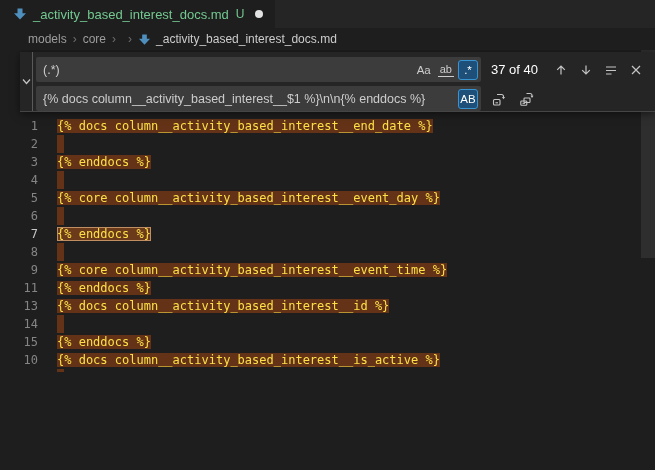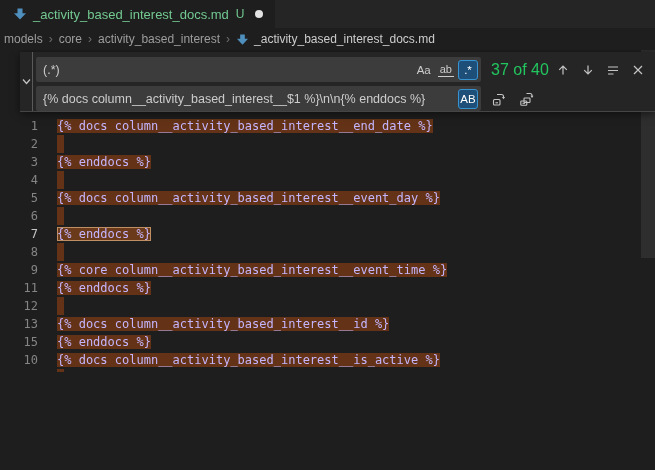--- a/index.html
+++ b/index.html
@@ -11,34 +11,34 @@
   .tabbar { height:28px; background:#252526; display:flex; }
   .tab { height:28px; background:#1e1e1e; display:flex; align-items:center;
     padding:0 12px 0 13px; cursor:pointer; }
   .tab .fticon { margin-right:6px; display:flex; }
   .tab-label { color:#73c991; font-size:13px; }
   .git-badge { color:#73c991; font-size:12px; margin-left:7px; }
   .mod-dot { width:8px; height:8px; border-radius:50%; background:#e3e3e3; margin-left:10px; }
 
   
   .breadcrumb { height:22px; background:#1e1e1e; display:flex; align-items:center;
-    padding-left:4px; font-size:12px; color:#9d9d9d; }
+    padding-left:28px; font-size:12px; color:#9d9d9d; }
   .crumb { cursor:pointer; }
   .crumb-sep { color:#6e6e6e; margin:0 6px; font-size:12px; }
   .crumb .fticon { margin-right:5px; display:flex; }
   .crumb-file { color:#cccccc; display:flex; align-items:center; }
 
   
   .editor { position:absolute; top:50px; left:0; right:0; bottom:0;
     background:#1e1e1e; overflow:hidden; }
   .lines { position:absolute; top:67px; left:0; right:0; }
   .line { display:flex; height:18px; font:12px/18px "DejaVu Sans Mono", monospace; }
   .ln { width:38px; text-align:right; color:#858585; flex:none; }
   .ln.active { color:#c6c6c6; }
-  .code { margin-left:19px; white-space:pre; color:#c4b5fd; }
+  .code { margin-left:19px; white-space:pre; color:#fde047; }
   .m-full { background:#643317; }
   .m-strip { display:inline-block; width:7px; height:18px; background:#643317; }
   .m-current { background:#6b3a1b; outline:1px solid #bf8e63; outline-offset:-1px; }
   .scrollbar { position:absolute; top:0; right:0; width:14px; height:208px;
     background:rgba(121,121,121,0.18); cursor:pointer; }
 
   
   .find-widget { position:absolute; top:2px; left:20px; right:0; height:60px;
     background:#252526; display:flex;
     border-bottom:1px solid #454545; box-shadow:0 2px 8px rgba(0,0,0,0.5); }
@@ -48,21 +48,21 @@
   .fw-row { display:flex; align-items:center; height:25px; }
   .input-box { width:445px; height:25px; background:#3c3c3c; color:#cccccc;
     font-size:12.5px; display:flex; align-items:center; padding:0 3px 0 7px;
     border-radius:2px; gap:2px; flex:none; }
   .input-value { flex:1; white-space:pre; overflow:hidden; cursor:text; }
   .opt { min-width:20px; height:20px; display:flex; align-items:center; justify-content:center;
     font-size:11.5px; color:#cccccc; border-radius:3px; cursor:pointer; flex:none;
     border:1px solid transparent; padding:0 1px; }
   .opt.active { background:#1d4f78; border:1px solid #3794d1; color:#ffffff; }
   .u-ab { border-bottom:1px solid #cccccc; padding:0 2px 1px 2px; font-size:11px; }
-  .results { color:#22c55e; font-size:16px; margin-left:10px; white-space:nowrap; }
+  .results { color:#ffffff; font-size:13px; margin-left:10px; white-space:nowrap; }
   .fw-spacer { flex:1; }
   .icon-btn { width:21px; height:21px; display:flex; align-items:center;
     justify-content:center; border-radius:4px; cursor:pointer; flex:none; margin-left:4px; }
   .icon-btn svg { display:block; }
   .close-btn { margin-right:4px; }
   .rep-btn { margin-left:7px; }
 </style>
 </head>
 <body>
 
@@ -79,21 +79,20 @@
       <span class="git-badge">U</span>
       <span class="mod-dot"></span>
     </div>
   </div>
 
   <div class="breadcrumb">
     <span class="crumb">models</span>
     <span class="crumb-sep">›</span>
     <span class="crumb">core</span>
     <span class="crumb-sep">›</span>
-    <span class="crumb">activity_based_interest</span>
     <span class="crumb-sep">›</span>
     <span class="crumb crumb-file">
       <span class="fticon">
         <svg width="13" height="13" viewBox="0 0 14 14">
           <path d="M4.5 1.5 H9.5 V6.2 H13 L7 12.6 L1 6.2 H4.5 Z" fill="#4e8fbe"></path>
         </svg>
       </span>
       <span>_activity_based_interest_docs.md</span>
     </span>
   </div>
@@ -111,21 +110,21 @@
         <div class="line">
           <div class="ln">3</div>
           <div class="code"><span class="m-full">{% enddocs %}</span></div>
         </div>
         <div class="line">
           <div class="ln">4</div>
           <div class="code"><span class="m-strip"></span></div>
         </div>
         <div class="line">
           <div class="ln">5</div>
-          <div class="code"><span class="m-full">{% docs column__activity_based_interest__event_day %}</span></div>
+          <div class="code"><span class="m-full">{% core column__activity_based_interest__event_day %}</span></div>
         </div>
         <div class="line">
           <div class="ln">6</div>
           <div class="code"><span class="m-strip"></span></div>
         </div>
         <div class="line">
           <div class="ln active">7</div>
           <div class="code"><span class="m-current">{% enddocs %}</span></div>
         </div>
         <div class="line">
@@ -134,26 +133,26 @@
         </div>
         <div class="line">
           <div class="ln">9</div>
           <div class="code"><span class="m-full">{% core column__activity_based_interest__event_time %}</span></div>
         </div>
         <div class="line">
           <div class="ln">11</div>
           <div class="code"><span class="m-full">{% enddocs %}</span></div>
         </div>
         <div class="line">
-          <div class="ln">12</div>
-          <div class="code"><span class="m-strip"></span></div>
-        </div>
-        <div class="line">
           <div class="ln">13</div>
           <div class="code"><span class="m-full">{% docs column__activity_based_interest__id %}</span></div>
+        </div>
+        <div class="line">
+          <div class="ln">14</div>
+          <div class="code"><span class="m-strip"></span></div>
         </div>
         <div class="line">
           <div class="ln">15</div>
           <div class="code"><span class="m-full">{% enddocs %}</span></div>
         </div>
         <div class="line">
           <div class="ln">10</div>
           <div class="code"><span class="m-full">{% docs column__activity_based_interest__is_active %}</span></div>
         </div>
         <div class="line">

